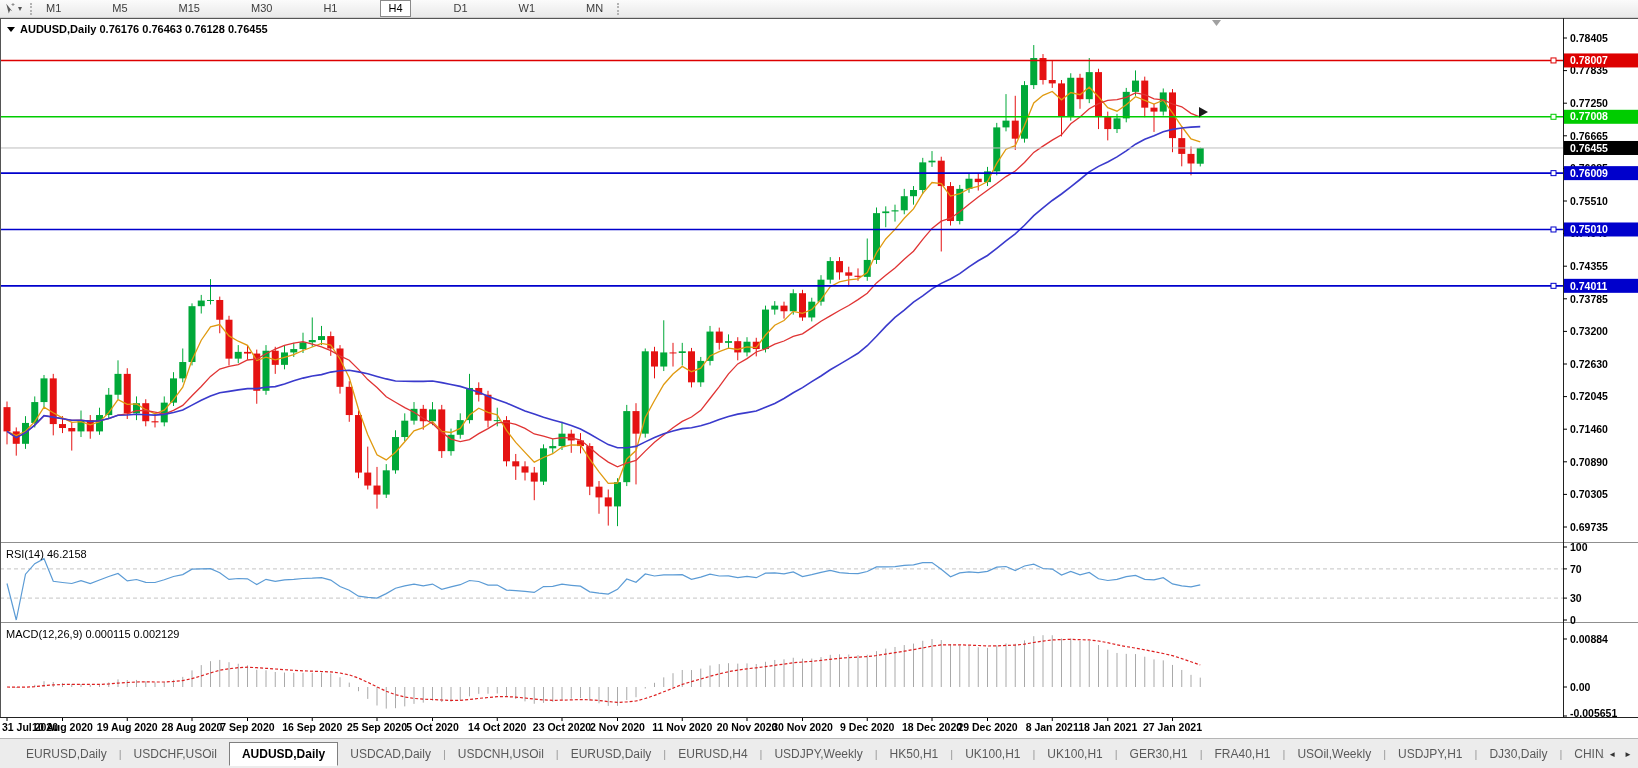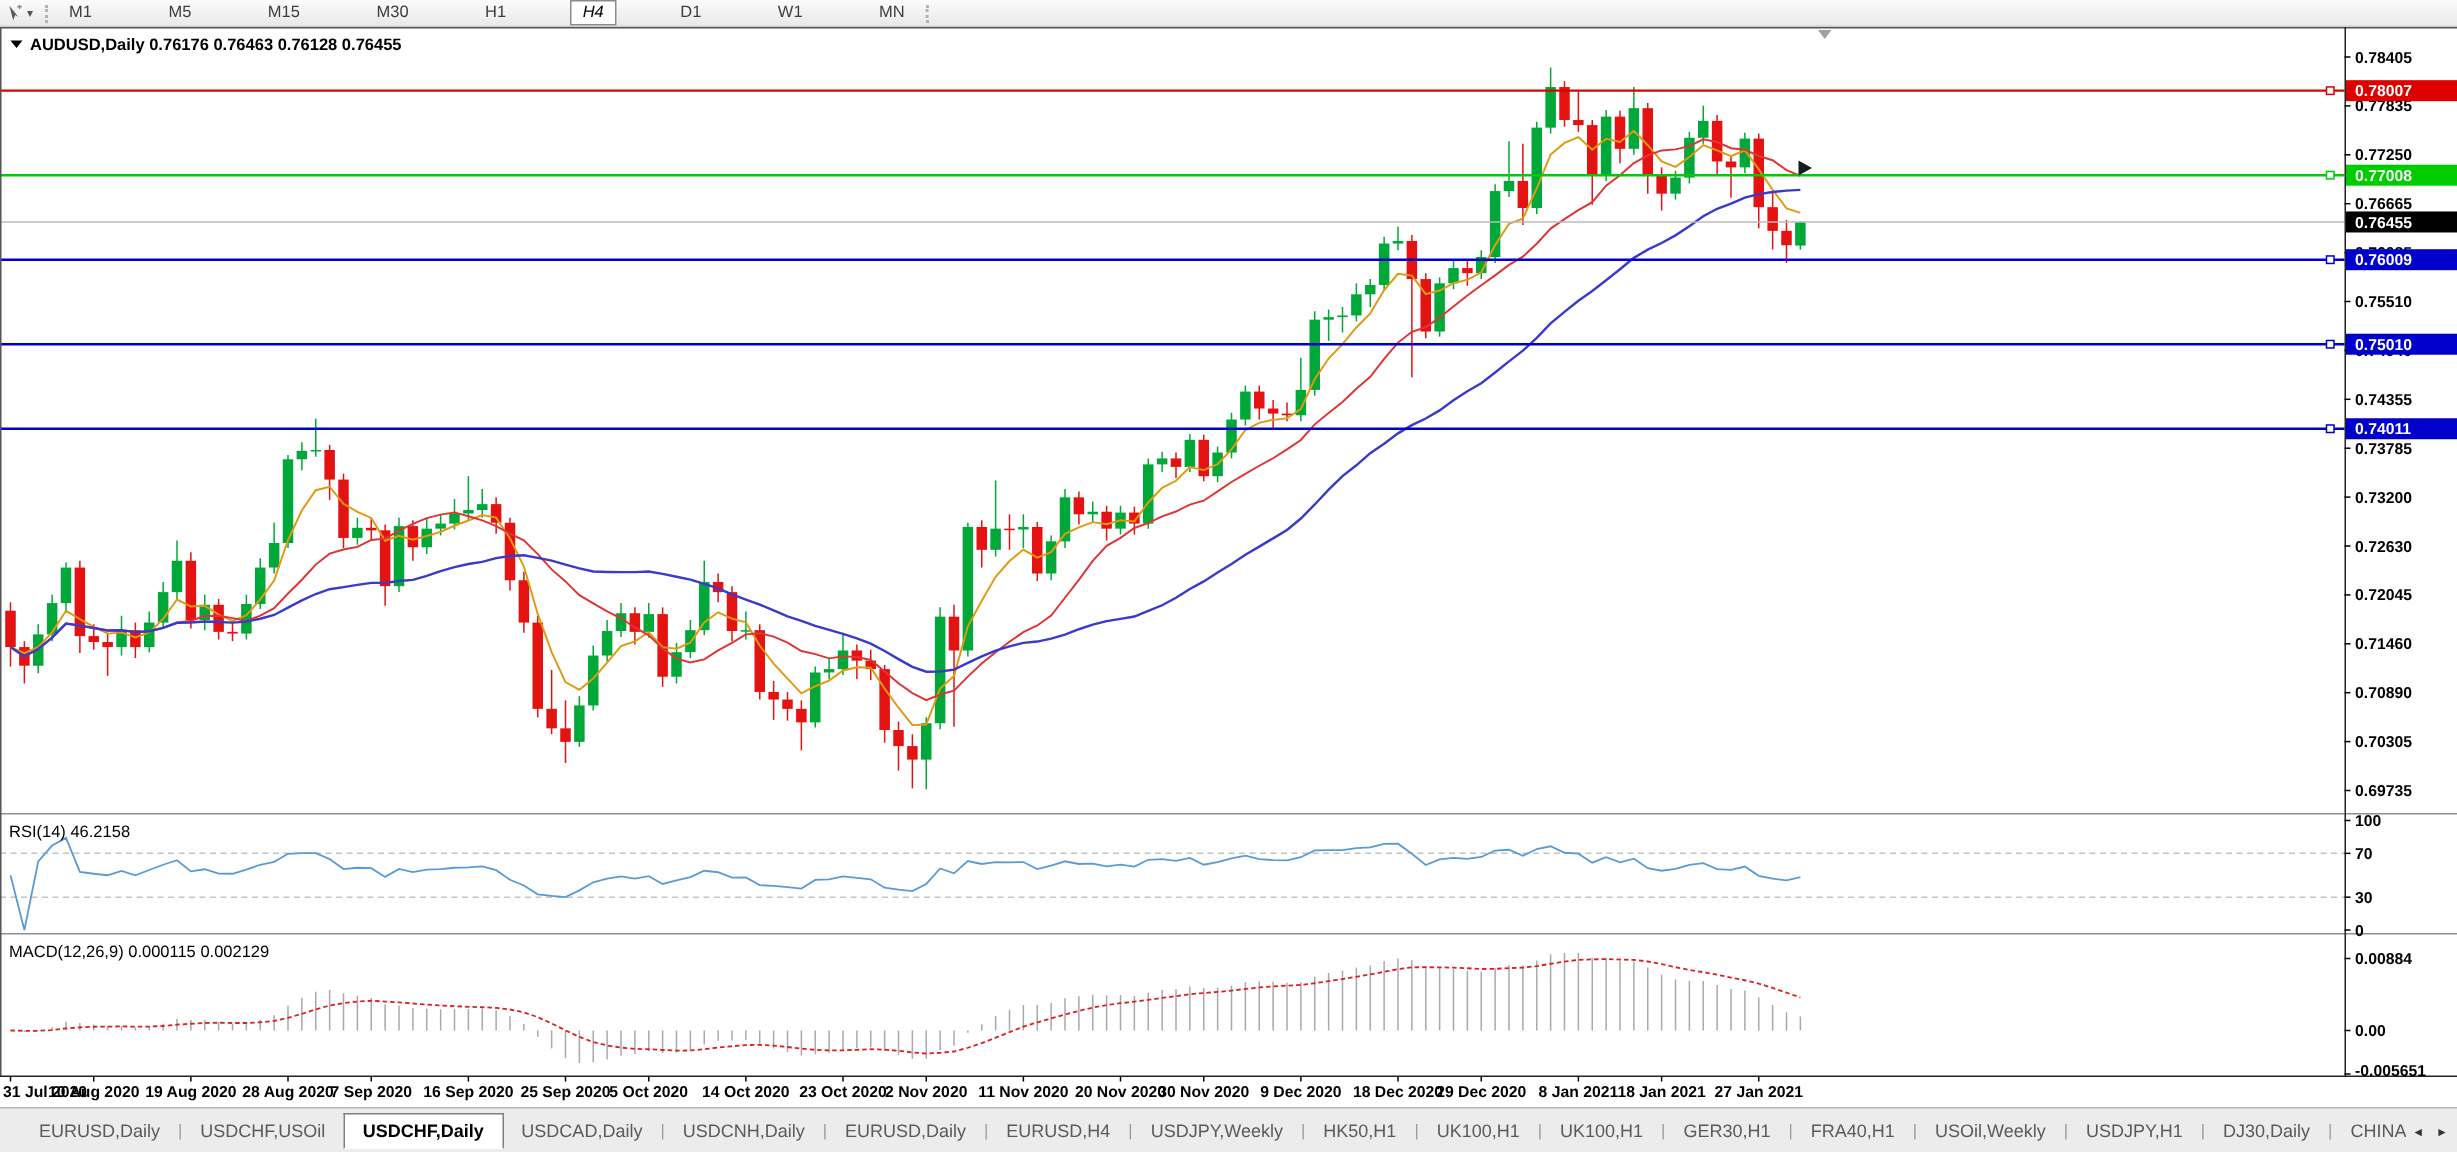--- a/index.html
+++ b/index.html
@@ -5,21 +5,21 @@
   html,body{margin:0;padding:0;width:1638px;height:768px;overflow:hidden;background:#f0f0f0;
     font-family:"Liberation Sans",sans-serif;-webkit-font-smoothing:antialiased;}
   
   .toolbar{height:18px;width:100%;display:flex;align-items:center;
     background:linear-gradient(#fbfbfb,#e9e9e9);border-bottom:1px solid #cfcfcf;box-sizing:border-box;}
   .tool-icon{width:14px;height:14px;margin-left:3px;display:inline-flex;align-items:center;justify-content:center;}
   .caret{font-size:8px;color:#555;margin:0 3px 0 1px;}
   .grip{height:12px;border-left:2px dotted #b3b3b3;margin:0 5px;}
   .tf-btn{font-size:11px;color:#3c3c3c;padding:1px 7px;margin:0 1px;border:1px solid transparent;
     cursor:default;line-height:13px;}
-  .tf-btn.active{background:#ffffff;border:1px solid #8a8a8a;color:#000;font-style:italic;}
+  .tf-btn.active{background:#ffffff;border:1px solid #8a8a8a;color:#000;}
   
   #chart{position:absolute;top:18px;left:0;}
   svg text{font-family:"Liberation Sans",sans-serif;}
   
   .tabbar{position:absolute;bottom:0;left:0;width:100%;height:30px;background:#ececec;
     border-top:1px solid #b5b5b5;box-sizing:border-box;display:flex;align-items:center;}
   #tabs{display:flex;align-items:center;white-space:nowrap;overflow:hidden;padding-left:14px;flex:1 1 auto;margin-right:30px;}
   .tab{font-size:12px;color:#5a5a5a;padding:4px 12px;flex:0 0 auto;}
   .tab.active{background:#fff;border:1px solid #7f7f7f;border-bottom-color:#fff;color:#000;font-weight:bold;padding:4px 12px;}
   .tabsep{color:#9a9a9a;font-size:11px;flex:0 0 auto;}
@@ -595,24 +595,24 @@
     <text x="20" y="15" font-size="11px" font-weight="700" fill="#000">AUDUSD,Daily  0.76176 0.76463 0.76128 0.76455</text>
     <text x="6" y="540" font-size="11px" fill="#000">RSI(14) 46.2158</text>
     <text x="6" y="620" font-size="11px" fill="#000">MACD(12,26,9) 0.000115 0.002129</text>
   </svg>
 
 <div class="tabbar">
   <div id="tabs">
       <div class="tab">EURUSD,Daily</div>
       <span class="tabsep">|</span>
       <div class="tab">USDCHF,USOil</div>
-      <div class="tab active">USDCHF,Daily</div>
+      <div class="tab active">AUDUSD,Daily</div>
       <div class="tab">USDCAD,Daily</div>
       <span class="tabsep">|</span>
-      <div class="tab">USDCNH,Daily</div>
+      <div class="tab">USDCNH,USOil</div>
       <span class="tabsep">|</span>
       <div class="tab">EURUSD,Daily</div>
       <span class="tabsep">|</span>
       <div class="tab">EURUSD,H4</div>
       <span class="tabsep">|</span>
       <div class="tab">USDJPY,Weekly</div>
       <span class="tabsep">|</span>
       <div class="tab">HK50,H1</div>
       <span class="tabsep">|</span>
       <div class="tab">UK100,H1</div>

